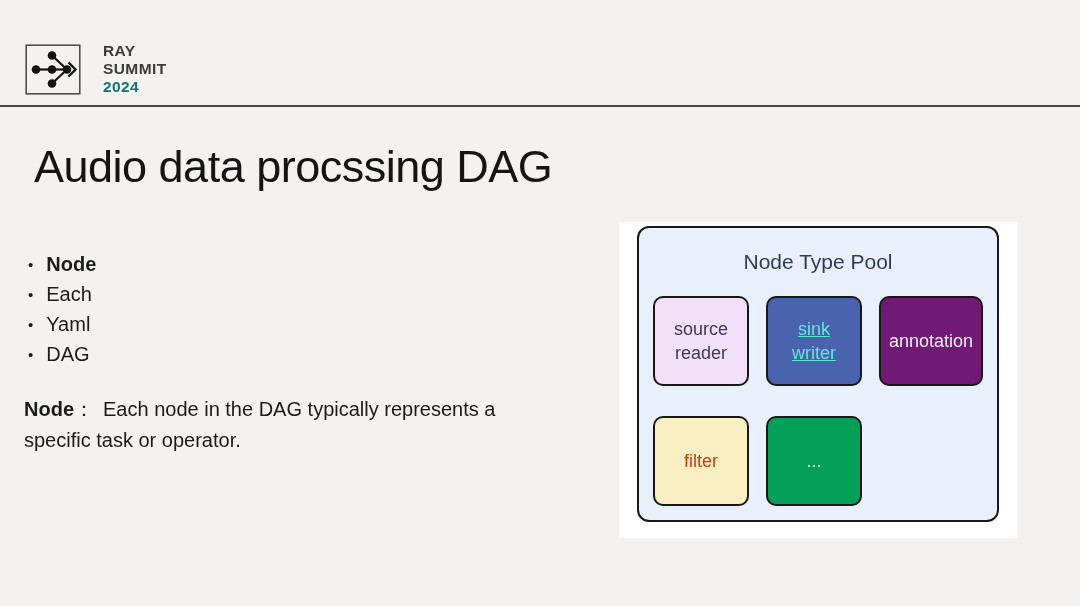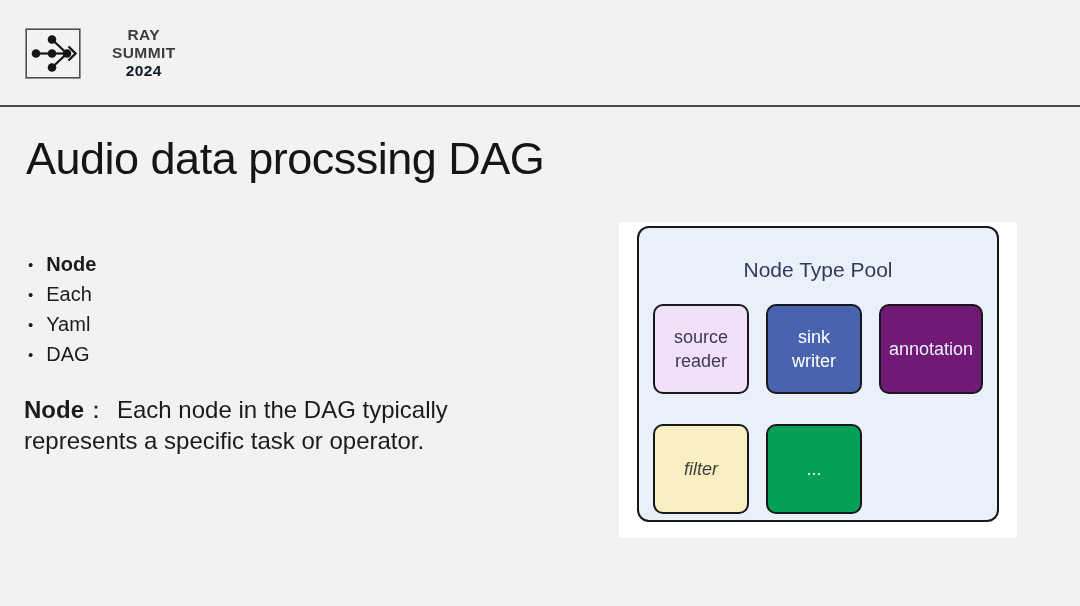--- a/index.html
+++ b/index.html
@@ -9,25 +9,24 @@
     height: 606px;
     background: #F3F2F0;
     font-family: "Liberation Sans", sans-serif;
     overflow: hidden;
   }
 
   
   .logo {
     position: absolute;
     left: 25px;
-    top: 26px;
+    top: 42px;
     display: flex;
     align-items: center;
-    gap: 31px;
-    text-align: center;
+    gap: 22px;
   }
   .logo-mark { width: 56px; height: 51px; display: block; }
   .logo-text {
     font-size: 15.5px;
     font-weight: 600;
     line-height: 18px;
     letter-spacing: 0.4px;
     color: #3C3C3C;
   }
   .divider {
@@ -37,21 +36,21 @@
     width: 1080px;
     height: 2px;
     background: #4B4B4D;
   }
 
   
   .page-title {
     position: absolute;
     left: 26px;
     top: 133px;
-    margin: 0;
+    margin: 8px;
     font-size: 45px;
     font-weight: 500;
     letter-spacing: -0.5px;
     color: #151515;
   }
   .intro {
     position: absolute;
     left: 24px;
     top: 220px;
     margin: 0;
@@ -70,21 +69,21 @@
   }
   .bullets li { height: 30px; display: flex; align-items: center; }
   .bullets .dot { font-size: 15px; margin-right: 13px; color: #1B1B1B; }
   .bullets .bold { font-weight: 700; }
 
   .def {
     position: absolute;
     left: 24px;
     width: 520px;
     margin: 0;
-    font-size: 24px;
+    font-size: 20px;
     line-height: 31px;
     color: #1B1B1B;
   }
   .def .lead { font-weight: 700; }
   .def .colon { margin-right: 9px; }
   .def-node    { top: 394px; }
   .def-example { top: 478px; line-height: 30px; }
 
   
   .panel {
@@ -104,21 +103,21 @@
     box-sizing: border-box;
     background: #E9F0FC;
     border: 2.5px solid #181818;
     border-radius: 12px;
     padding: 12px 14px 0 14px;
   }
   .pool-title {
     text-align: center;
     font-size: 21px;
     color: #303C55;
-    margin-top: 18px;
+    margin-top: 10px;
   }
   .node-grid {
     margin-top: 22px;
     display: grid;
     grid-template-columns: repeat(3, 1fr);
     column-gap: 17px;
     row-gap: 30px;
   }
   .node {
     height: 90px;
@@ -148,21 +147,21 @@
       <path d="M43.5 18.5 L50.5 25.5 L43.5 32.5" fill="none" stroke="#141414" stroke-width="2.4"></path>
       <circle cx="11" cy="25.5" r="4.3" fill="#141414"></circle>
       <circle cx="27" cy="25.5" r="4.3" fill="#141414"></circle>
       <circle cx="27" cy="11.5" r="4.3" fill="#141414"></circle>
       <circle cx="27" cy="39.5" r="4.3" fill="#141414"></circle>
       <circle cx="42" cy="25.5" r="4.3" fill="#141414"></circle>
     </svg>
     <div class="logo-text">
       <div>RAY</div>
       <div>SUMMIT</div>
-      <div style="color: #0f172a;">2024</div>
+      <div style="color: #0f766e;">2024</div>
     </div>
   </div>
 
   <div class="divider"></div>
 
   <h1 class="page-title">Audio data procssing DAG</h1>
 
 
   <ul class="bullets">
     <li>
@@ -186,21 +185,21 @@
   <p class="def def-node">
     <span class="lead">Node</span><span class="colon">：</span><span>Each node in the DAG typically represents a specific task or operator.</span>
   </p>
 
 
   <div class="panel">
     <div class="pool">
       <div class="pool-title">Node Type Pool</div>
       <div class="node-grid">
         <div class="node" style="background-color: rgb(241, 224, 247); color: rgb(61, 58, 85);">source reader</div>
-        <div class="node" style="background-color: rgb(74, 99, 174); color: #ffffff;">sink writer</div>
+        <div class="node" style="background-color: rgb(74, 99, 174); color: #5eead4; text-decoration: underline;">sink writer</div>
         <div class="node" style="background-color: #701a75; color: rgb(234, 241, 251);">annotation</div>
-        <div class="node" style="background-color: rgb(250, 239, 194); color: #404040; font-style: italic;">filter</div>
+        <div class="node" style="background-color: rgb(250, 239, 194); color: #c2410c;">filter</div>
         <div class="node" style="background-color: rgb(4, 160, 87); color: rgb(233, 245, 238);">...</div>
       </div>
     </div>
   </div>
 
 </div>
 
 </body></html>

